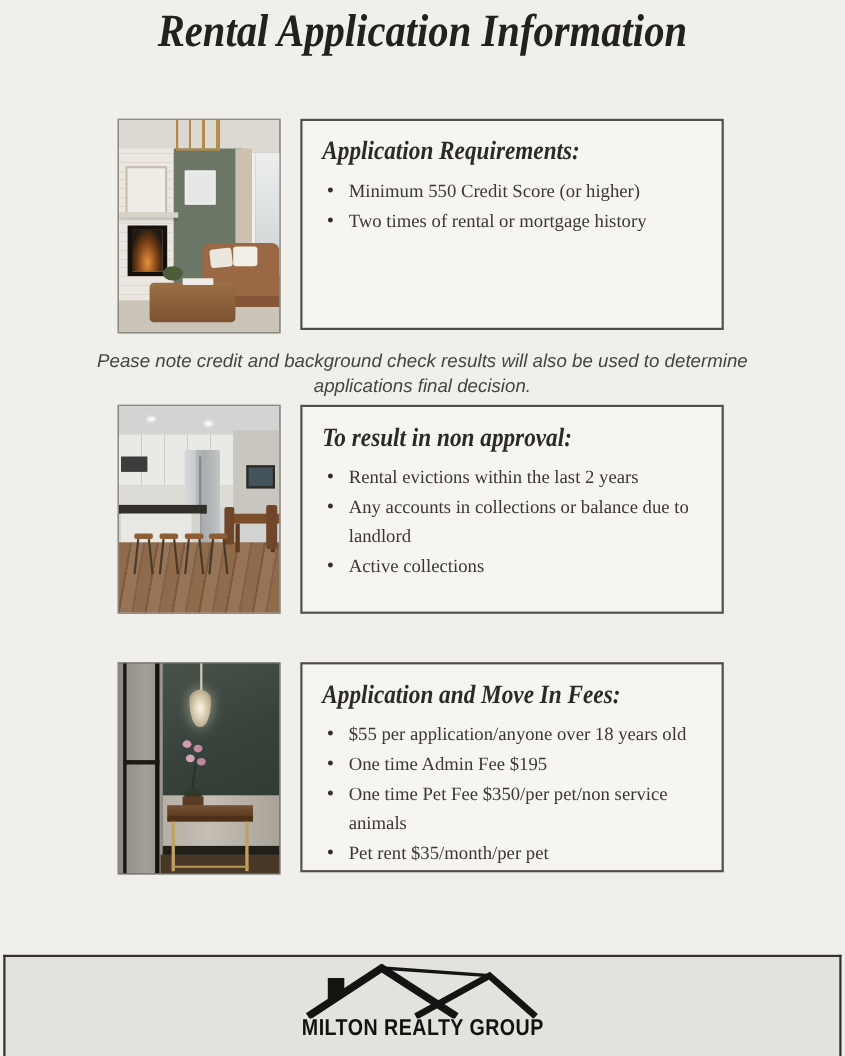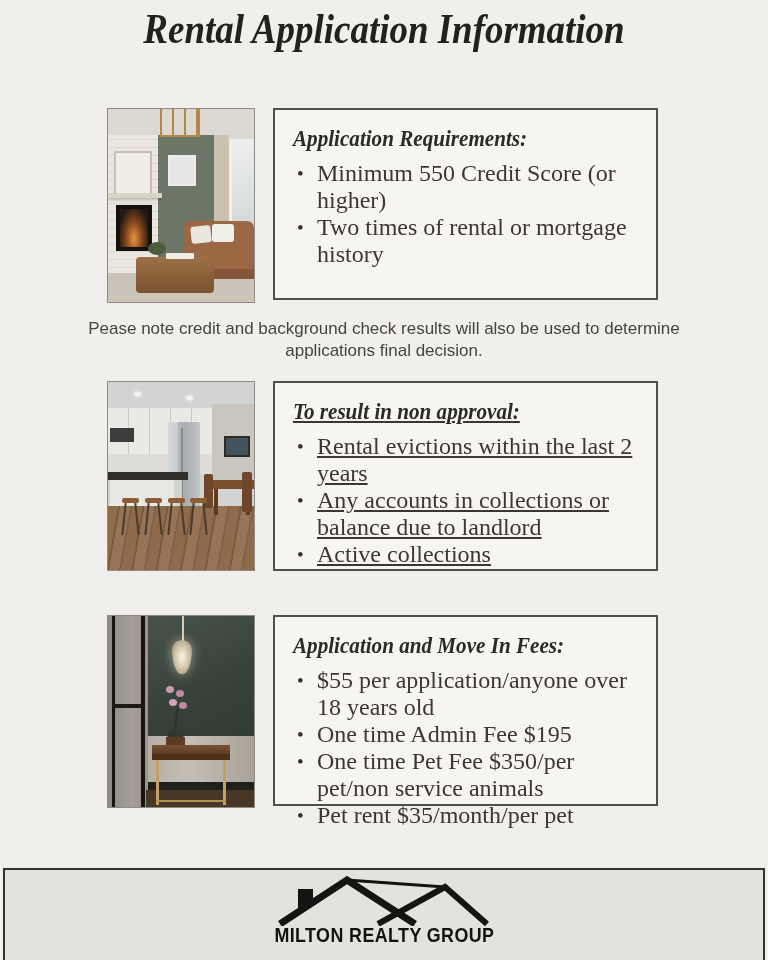--- a/index.html
+++ b/index.html
@@ -17,21 +17,21 @@
     font-size:42px;line-height:54px;
     color:#232120;
     transform:scaleX(.88);transform-origin:50% 0;
     white-space:nowrap;
   }
   .section{
     display:flex;gap:18px;
     margin-left:107px;width:551px;
   }
   .sec1{margin-top:52px;}
-  .sec2{margin-top:19px;text-decoration:underline;}
+  .sec2{margin-top:6px;}
   .sec3{margin-top:44px;}
   .photo{
     width:148px;flex:0 0 148px;
     border:1px solid #8f8b84;box-sizing:border-box;
     position:relative;overflow:hidden;background:#777;
   }
   .sec1 .photo{height:195px;}
   .sec2 .photo{height:190px;}
   .sec3 .photo{height:193px;}
   .infobox{
@@ -47,33 +47,33 @@
     font-family:"Liberation Serif", serif;
     font-style:italic;font-weight:600;
     font-size:24px;line-height:32px;color:#2c2a27;
     transform:scaleX(.88);transform-origin:0 50%;
     white-space:nowrap;
   }
   .bullets{list-style:none;margin:4px 0 0;padding:0;}
   .bullets li{
     position:relative;
     font-family:"Liberation Serif", serif;
-    font-size:24px;line-height:27px;
+    font-size:17px;line-height:27px;
     color:#3b3834;
     padding-left:26px;margin:0;
   }
   .bullets li::before{
     content:"\2022";
     position:absolute;left:6px;top:0;
     font-size:19px;color:#33302c;
   }
   .note{
     margin:15px auto 0;max-width:620px;
     text-align:center;
-    font-size:17px;line-height:22px;color:#454442;
+    font-size:17px;line-height:22px;color:#454442;font-style:italic;
   }
   .footer{
     position:absolute;left:3px;right:3px;top:868px;height:92px;
     box-sizing:border-box;
     background:#e4e2de;
     border:2px solid #33312d;border-bottom:none;
     display:flex;flex-direction:column;align-items:center;
   }
   .logo{margin-top:6px;display:flex;flex-direction:column;align-items:center;}
   .logo svg{display:block;}

